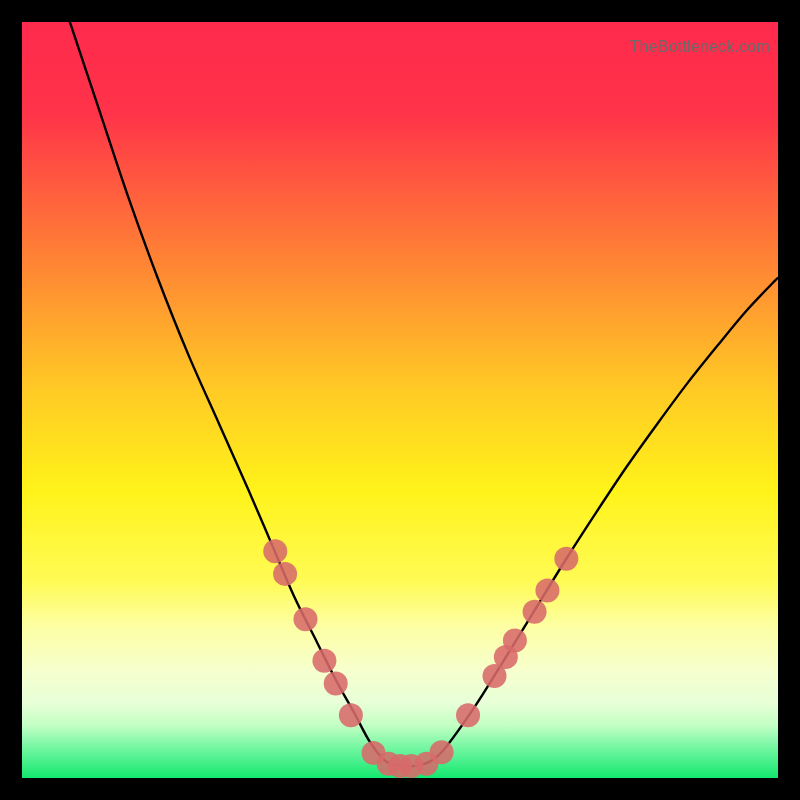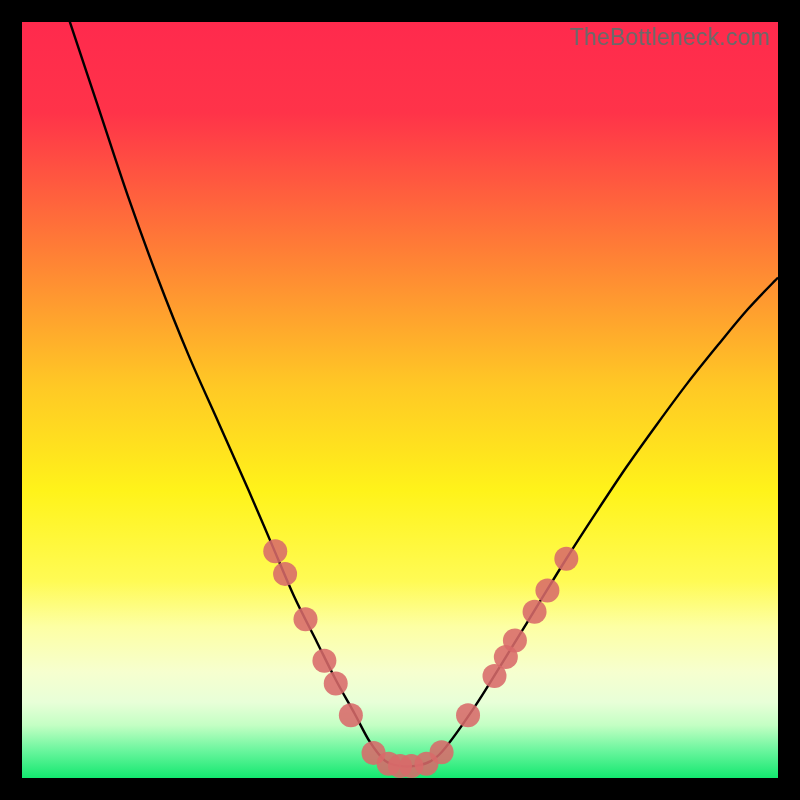--- a/index.html
+++ b/index.html
@@ -21,24 +21,24 @@
   }
   .chart-area {
     position: absolute;
     left: 0;
     top: 0;
     width: 756px;
     height: 756px;
   }
   .watermark {
     position: absolute;
-    top: 2px;
+    top: 16px;
     right: 8px;
     color: #6a6a6a;
-    font-size: 23px;
+    font-size: 16px;
     font-weight: 500;
     letter-spacing: 0.2px;
     z-index: 10;
   }
   svg { display: block; }
 </style>
 </head>
 <body>
 
 <div class="frame">

